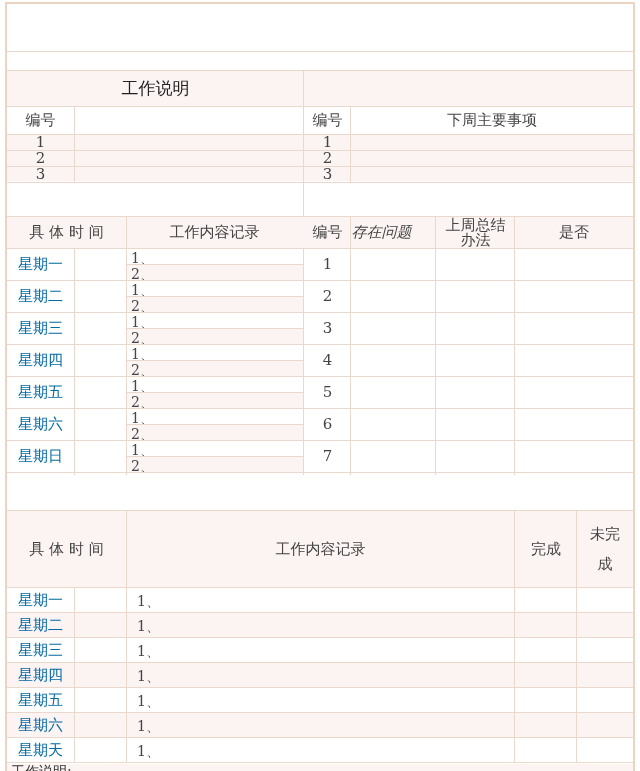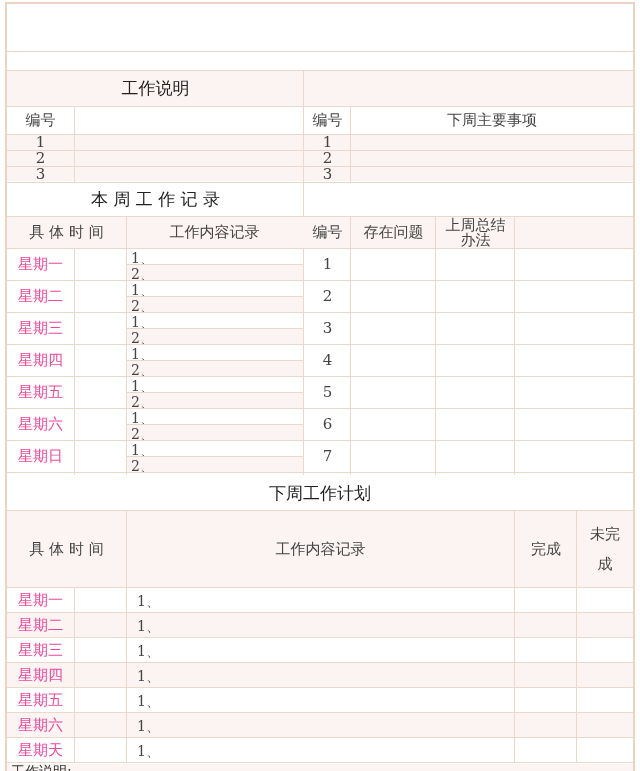--- a/index.html
+++ b/index.html
@@ -10,21 +10,21 @@
   .abs { position:absolute; box-sizing:border-box; }
   .hl { position:absolute; height:1px; background:#ead8cc; }
   .vl { position:absolute; width:1px; background:#ead8cc; }
   .tint { background:#fcf3f3; }
   .cell { position:absolute; display:flex; align-items:center; justify-content:center; box-sizing:border-box; }
   .title { font-family:"DejaVu Serif", serif; font-weight:bold; font-size:36px; color:#d6404e; letter-spacing:6px; }
   .date { font-family:"DejaVu Sans Mono", monospace; font-size:11px; color:#555; }
   .sec { font-family:"DejaVu Sans", sans-serif; font-size:17px; color:#222; }
   .hdr { font-family:"DejaVu Sans", sans-serif; font-size:15px; color:#444; }
   .num { font-family:"DejaVu Serif", serif; font-size:15px; color:#444; line-height:1; }
-  .day { font-family:"DejaVu Sans", sans-serif; font-size:15px; color:#ec4899; }
+  .day { font-family:"DejaVu Sans", sans-serif; font-size:15px; color:#0369a1; }
   .item { position:absolute; font-family:"DejaVu Serif", serif; font-size:14px; color:#444; line-height:1; }
   .note { font-family:"DejaVu Sans", sans-serif; font-size:14px; color:#333; }
 </style>
 </head>
 <body>
 
 <div class="page">
 
   <div class="hl" style="left:0;top:47px;width:626px;"></div>
   <div class="hl" style="left:0;top:66px;width:626px;"></div>
@@ -68,42 +68,42 @@
   <div class="abs" style="left:67px;top:131px;width:230px;height:46px;"></div>
   <div class="abs" style="left:344px;top:131px;width:282px;height:46px;"></div>
   <div class="hl" style="left:0;top:146px;width:626px;"></div>
   <div class="hl" style="left:0;top:162px;width:626px;"></div>
   <div class="hl" style="left:0;top:178px;width:626px;"></div>
 
   <div class="vl" style="left:67px;top:103px;height:75px;"></div>
   <div class="vl" style="left:296px;top:67px;height:404px;"></div>
   <div class="vl" style="left:343px;top:103px;height:75px;"></div>
 
-  <div class="cell" style="left:0;top:179px;width:297px;height:33px;">
-    <span class="sec">本 周 工 作 记 录</span>
-  </div>
   <div class="hl" style="left:0;top:212px;width:626px;"></div>
 
   <div class="abs tint" style="left:0;top:213px;width:626px;height:31px;"></div>
   <div class="cell" style="left:0;top:213px;width:119px;height:31px;">
       <span class="hdr">具 体 时 间</span>
     </div>
   <div class="cell" style="left:119px;top:213px;width:177px;height:31px;">
       <span class="hdr">工作内容记录</span>
     </div>
   <div class="cell" style="left:297px;top:213px;width:47px;height:31px;">
       <span class="hdr">编号</span>
     </div>
-  <div class="cell" style="left:344px;top:213px;width:85px;height:31px;">
+  <div class="cell" style="left:332px;top:213px;width:85px;height:31px;font-style:italic;">
       <span class="hdr">存在问题</span>
     </div>
   <div class="cell" style="left:429px;top:213px;width:79px;height:31px;flex-direction:column;line-height:15px;">
     <span class="hdr">上周总结</span>
     <span class="hdr">办法</span>
   </div>
+  <div class="cell" style="left:508px;top:213px;width:118px;height:31px;">
+      <span class="hdr">是否</span>
+    </div>
   <div class="hl" style="left:0;top:244px;width:626px;"></div>
 
   <div id="record-rows">
       <div class="cell" style="left:0;top:245px;width:67px;height:31px;">
         <span class="day">星期一</span>
       </div>
       <div class="abs" style="left:68px;top:245px;width:51px;height:31px;"></div>
       <div class="abs" style="left:120px;top:245px;width:176px;height:15px;">
         <span class="item" style="left:4px;top:2px;">1、</span>
       </div>
@@ -227,23 +227,20 @@
       <div class="abs" style="left:508px;top:437px;width:118px;height:31px;"></div>
       <div class="hl" style="left:0;top:468px;width:626px;"></div>
     </div>
 
   <div class="vl" style="left:67px;top:245px;height:226px;"></div>
   <div class="vl" style="left:119px;top:213px;height:258px;"></div>
   <div class="vl" style="left:343px;top:213px;height:258px;"></div>
   <div class="vl" style="left:428px;top:213px;height:258px;"></div>
   <div class="vl" style="left:507px;top:213px;height:258px;"></div>
 
-  <div class="cell" style="left:0;top:472px;width:626px;height:34px;">
-    <span class="sec">下周工作计划</span>
-  </div>
   <div class="hl" style="left:0;top:506px;width:626px;"></div>
   <div class="abs tint" style="left:0;top:507px;width:626px;height:76px;"></div>
   <div class="cell" style="left:0;top:507px;width:119px;height:76px;">
       <span class="hdr">具 体 时 间</span>
     </div>
   <div class="cell" style="left:119px;top:507px;width:389px;height:76px;">
       <span class="hdr">工作内容记录</span>
     </div>
   <div class="cell" style="left:508px;top:507px;width:62px;height:76px;">
       <span class="hdr">完成</span>

